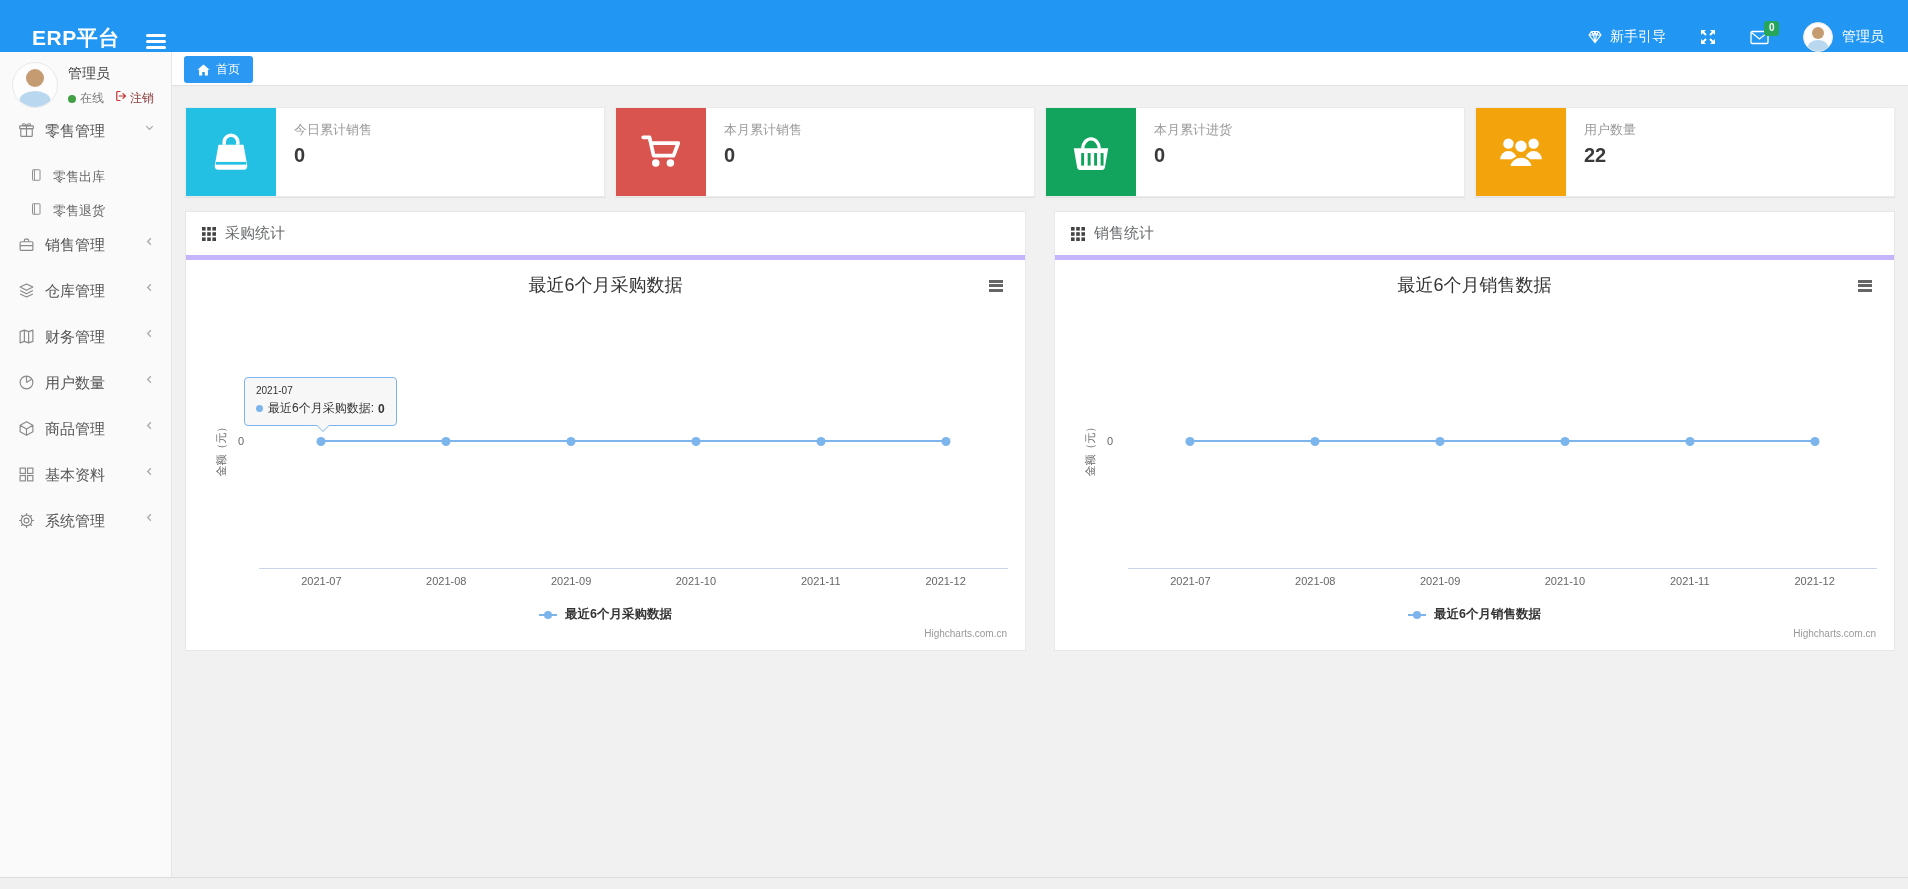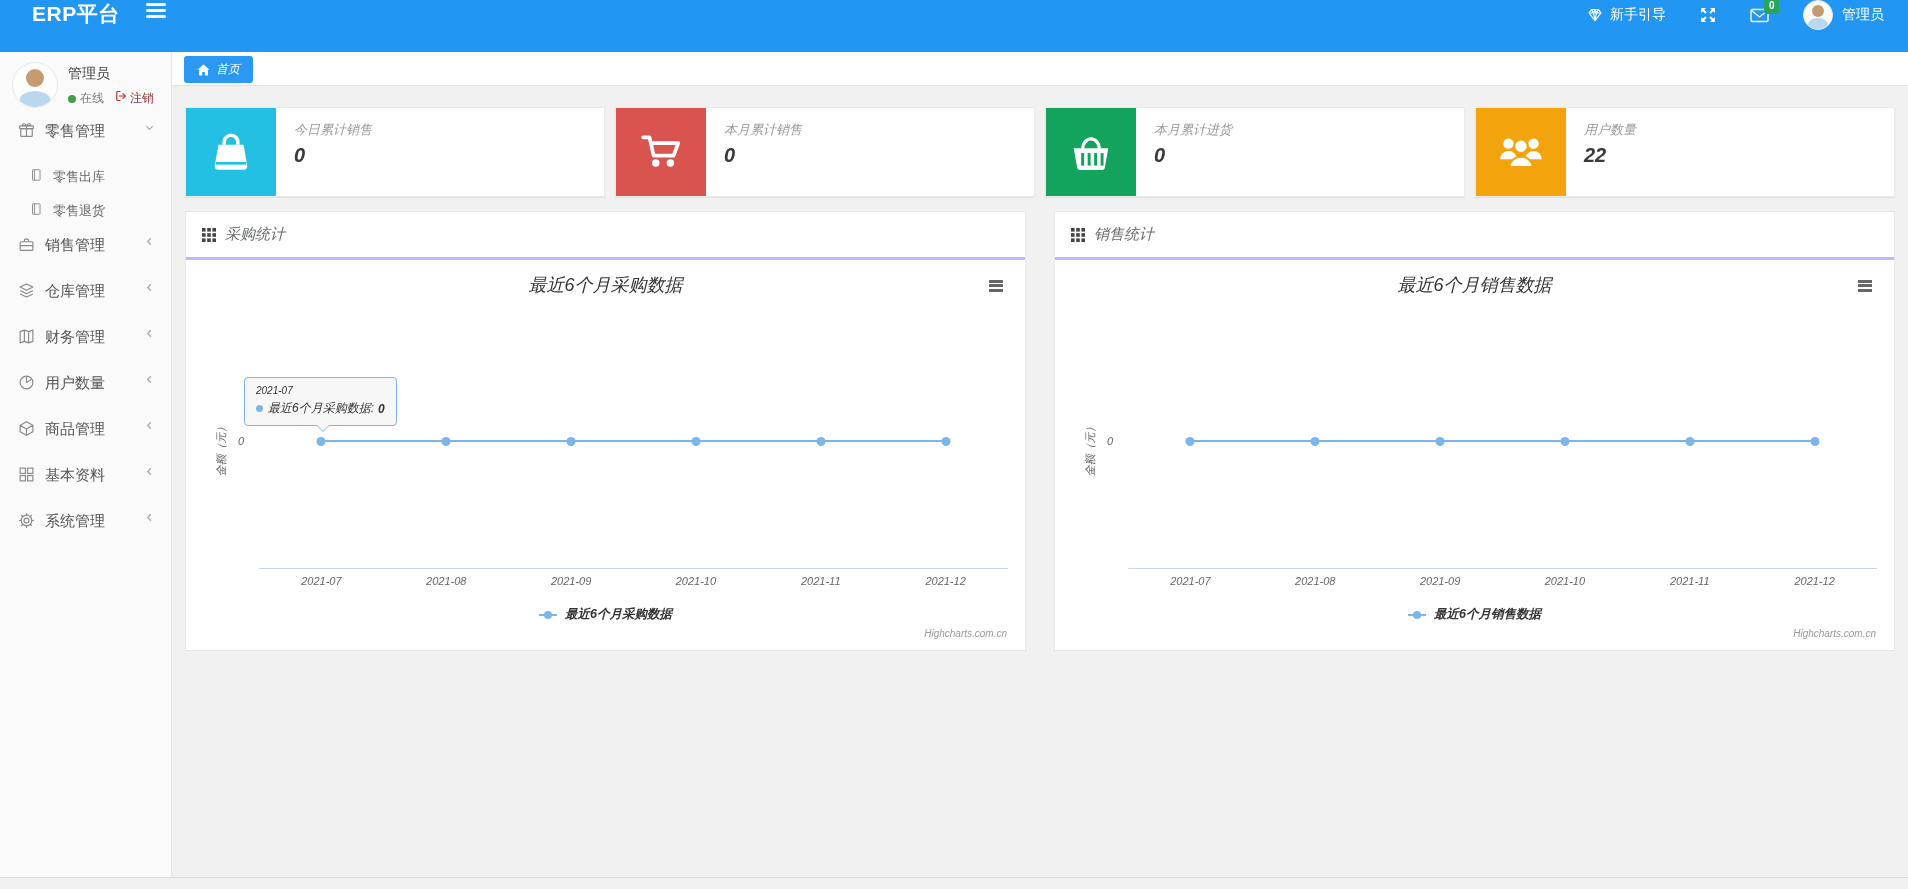--- a/index.html
+++ b/index.html
@@ -1,21 +1,21 @@
 <!DOCTYPE html>
 <html><head>
 <meta charset="utf-8">
 <style>
   * { box-sizing: border-box; margin: 0; padding: 0; }
   html,body { width:1908px; height:889px; overflow:hidden;
     font-family:"Liberation Sans","DejaVu Sans",sans-serif; background:#f1f1f1; }
 
   
   .navbar { position:absolute; top:0; left:0; right:0; height:52px; background:#2196f3;
-    display:flex; align-items:flex-start; color:#fff; z-index:30; }
+    display:flex; align-items:flex-end; color:#fff; z-index:30; }
   .brand { font-size:21px; font-weight:bold; letter-spacing:.5px; margin-left:32px; cursor:pointer; }
   .nav-hamburger { margin-left:26px; cursor:pointer; width:20px; }
   .nav-hamburger span { display:block; height:2.6px; background:#fff; border-radius:2px; margin:3.4px 0; }
   .nav-right { margin-left:auto; display:flex; align-items:center; gap:34px; margin-right:24px; font-size:14px; }
   .nav-item { display:flex; align-items:center; gap:7px; cursor:pointer; }
   .nav-mail { position:relative; cursor:pointer; display:flex; }
   .badge { position:absolute; top:-9px; right:-10px; background:#26a65b; color:#fff; font-size:10px;
     line-height:1; padding:2.5px 4.5px; border-radius:3px; font-weight:bold; }
   .nav-user { display:flex; align-items:center; gap:9px; cursor:pointer; }
 
@@ -41,38 +41,38 @@
   .logout { color:#8b3d3d; display:flex; align-items:flex-start; gap:3px; margin-left:7px; cursor:pointer; }
   .side-menu { list-style:none; margin-top:6px; }
   .m-item { height:46px; display:flex; align-items:flex-start; padding:0 16px 0 18px; gap:10px;
     font-size:15px; color:#555; cursor:pointer; }
   .m-sub { height:34px; font-size:13px; color:#666; padding-left:27px; gap:9px; }
   .m-label { flex:1; }
   .m-icon { display:flex; width:17px; justify-content:center; }
   .chev { display:flex; }
 
   
-  .main { position:absolute; top:52px; left:172px; right:0; bottom:0;font-style:italic; }
+  .main { position:absolute; top:52px; left:172px; right:0; bottom:0; }
   .tabbar { height:34px; background:#fff; border-bottom:1px solid #e0e0e0; display:flex; align-items:flex-start; }
   .tab-home { margin:4px 0 0 12px; height:27px; background:#2b99f3; color:#fff; font-size:12px;
     display:inline-flex; align-items:center; gap:6px; padding:0 13px; border-radius:3px; cursor:pointer; }
 
   .cards-row { display:flex; gap:10px; margin:21px 13px 0 13px;justify-content:center; }
   .card { flex:1; background:#fff; height:90px; display:flex; box-shadow:0 1px 1px rgba(0,0,0,.06);
     border:1px solid #eaeaea; cursor:pointer; }
   .card-icon { width:90px; display:flex; align-items:center; justify-content:center; flex:0 0 90px; }
   .ci-cyan { background:#23c0e4; } .ci-red { background:#d9534f; }
   .ci-green { background:#12a45c; } .ci-orange { background:#f3a40d; }
   .card-body { padding:13px 18px; }
   .card-label { font-size:13px; color:#9a9a9a; }
   .card-value { font-size:20px; font-weight:bold; color:#3a3a3a; margin-top:5px; }
 
   .charts-row { display:flex; gap:28px; margin:14px 13px 0 13px; }
   .panel { flex:1; background:#fff; border:1px solid #e7e7e7; height:440px; }
-  .panel-header { height:48px; border-bottom:3px solid #c4b5fd; display:flex; align-items:center;
+  .panel-header { height:48px; border-bottom:5px solid #c4b5fd; display:flex; align-items:center;
     gap:9px; padding:0 16px; }
   .panel-title { font-size:15px; color:#676a6c; }
 
   .chart-body { position:relative; height:391px; }
   .chart-title { position:absolute; top:13px; left:0; right:0; text-align:center; font-size:18px; color:#333; }
   .export-btn { position:absolute; top:18px; right:22px; cursor:pointer; }
   .export-btn span { display:block; width:14px; height:3px; background:#666; margin:1.5px 0; }
   .y-title { position:absolute; left:35px; top:189px; transform:translate(-50%,-50%) rotate(-90deg);
     font-size:11px; color:#666; white-space:nowrap; }
   .y-tick { position:absolute; left:28px; width:30px; text-align:right; top:175px; font-size:11px; color:#666; }

